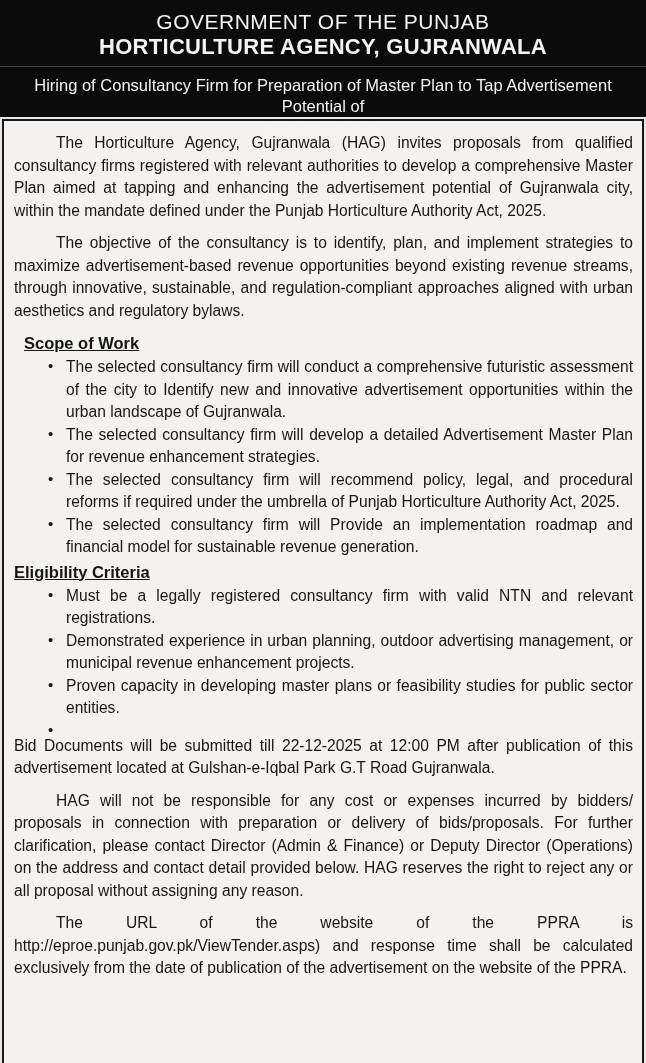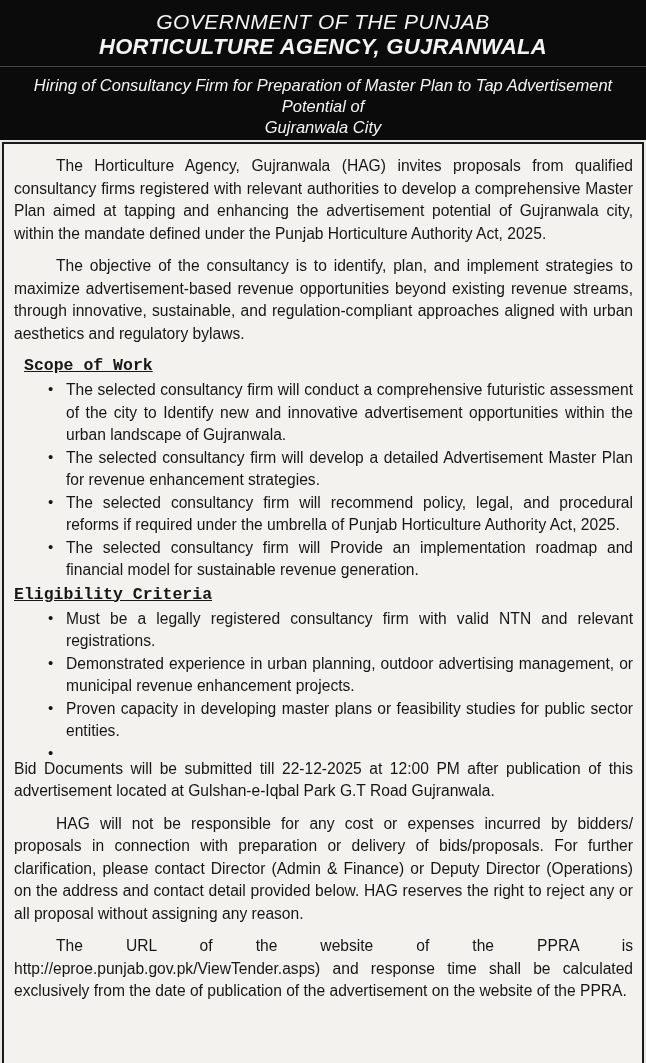--- a/index.html
+++ b/index.html
@@ -6,26 +6,25 @@
   html, body { background: #b8b6b2; }
   .page {
     width: 646px; height: 1063px;
     margin: 0 auto;
     background: #e9e7e3;
     font-family: "Liberation Sans", sans-serif;
     overflow: hidden;
   }
   
   .banner {
-    height: 140px;
+    height: 117px;
     background: #0b0b0b;
     color: #f4f4f4;
     text-align: center;
     padding-top: 9px;
-    font-style: italic;
   }
   .title1 { font-size: 21px; font-weight: normal; letter-spacing: .5px; line-height: 25px; }
   .title2 { font-size: 22px; font-weight: bold; letter-spacing: .3px; line-height: 26px; }
   .banner-divider { height: 1px; background: #454545; margin-top: 6px; }
   .subtitle-block { margin-top: 8px; font-size: 16.5px; line-height: 21px; font-weight: normal; }
   
   .body-wrap { height: 1051px; padding: 2px 2px; background: #e9e7e3; }
   .body-box {
     height: 100%;
     border: 2px solid #191919;
@@ -38,21 +37,20 @@
     overflow: hidden;
   }
   p.para { text-indent: 42px; margin-bottom: 10px; }
   p.flush { text-indent: 0; margin-top: 15px; margin-bottom: 10px; }
   h3.sec-heading {
     font-size: 16.5px; font-weight: bold;
     text-decoration: underline;
     line-height: 22px;
     text-align: left;
     margin-bottom: 2px;
-    font-family: Liberation Mono, monospace;
   }
   h3.h-indent { margin-left: 10px; }
   ul.plain { list-style: none; margin-bottom: 2px; }
   ul.plain li { position: relative; padding-left: 52px; text-align: justify; }
   ul.plain li .bullet { position: absolute; left: 34px; top: -1px; font-size: 15px; }
   
   .footer {
     height: 81px;
     background: #c2410c;
     color: #f2f2f2;

